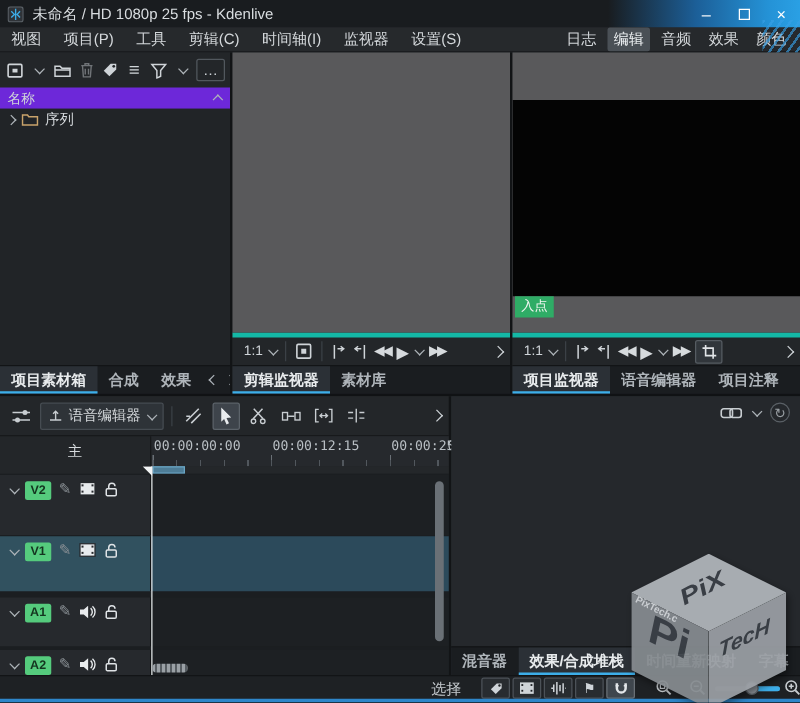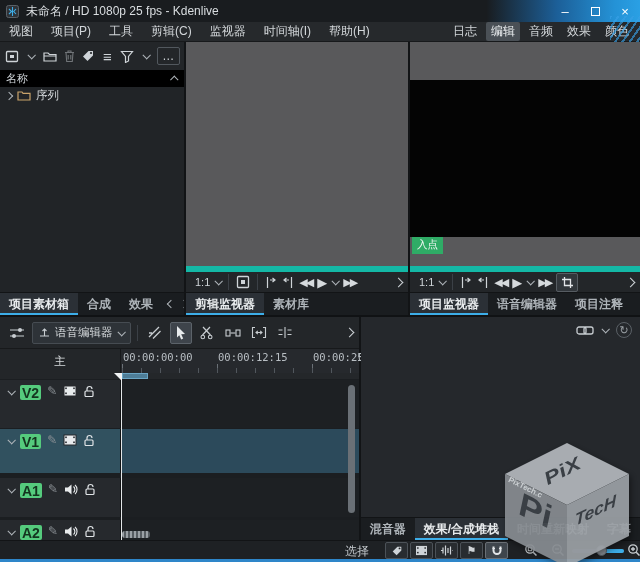--- a/index.html
+++ b/index.html
@@ -42,39 +42,39 @@
   .panel { position:relative; height:100%; background:#232629; }
   .panel + .panel { border-left:2px solid #121416; }
 
   
   .bin { width:184px; display:flex; flex-direction:column; }
   .bin-toolbar { height:28px; display:flex; align-items:center; gap:3px; padding:0 4px; }
   .tbtn { width:18px; height:18px; display:flex; align-items:center; justify-content:center; }
   .tbtn.dim svg { opacity:.45; }
   .more-btn { margin-left:auto; width:26px; height:18px; border:1px solid #52585e; border-radius:2px;
     display:flex; align-items:center; justify-content:center; color:#cfd4d8; font-size:12px; line-height:6px; }
-  .bin-header { height:17px; background:#000000; display:flex; align-items:center; padding:0 6px; font-size:11px; color:#cfd4d8; }
+  .bin-header { height:17px; background:#6d28d9; display:flex; align-items:center; padding:0 6px; font-size:11px; color:#cfd4d8; }
   .bin-header .chev { margin-left:auto; }
   .bin-list { flex:1; background:#212427; }
   .tree-row { height:16px; display:flex; align-items:center; gap:5px; padding:1px 4px 0 6px; font-size:11.5px; color:#d6dadd; }
 
   
   .tabbar { height:23px; background:#1a1d20; display:flex; align-items:stretch; border-top:1px solid #121416;font-weight:bold; }
   .tab { position:relative; display:flex; align-items:center; padding:0 9px; font-size:12px; color:#aeb4b9; white-space:nowrap; }
   .tab.active { background:#2b3036; color:#e8ebed; }
   .tab.active::after { content:""; position:absolute; left:0; right:0; bottom:0; height:2px; background:#3daee9; }
   .tab-scroll { display:flex; align-items:center; gap:7px; padding:0 6px; }
 
   
   .clip-mon { width:224px; display:flex; flex-direction:column; }
   .proj-mon { width:230px; flex:1; display:flex; flex-direction:column; }
   .mon-video { flex:1; position:relative; background:#59595b; overflow:hidden; }
   .proj-frame { position:absolute; left:0; right:0; top:38px; height:157px; background:#040404; }
   .inpoint { position:absolute; left:2px; top:195px; background:#2fac66; color:#f2f7f3; font-size:10.5px; padding:1px 5px 2px; }
-  .transport { height:26px; background:#232629; border-top:6px solid #14b8a6; display:flex; align-items:center; gap:5px; padding:0 6px 0 9px; }
+  .transport { height:26px; background:#232629; border-top:4px solid #14b8a6; display:flex; align-items:center; gap:5px; padding:0 6px 0 9px; }
   .transport .zl { font-size:11px; color:#cfd4d8; }
   .tsep { width:1px; height:16px; background:#3b4046; margin:0 2px; }
   .tri { color:#d6dadd; font-size:11px; letter-spacing:-2px; line-height:1; }
   .tri.play { font-size:13px; letter-spacing:0; }
   .t-expand { margin-left:auto; }
   .crop-btn { width:22px; height:19px; border:1px solid #565c62; border-radius:2px; background:#31363b;
     display:flex; align-items:center; justify-content:center; }
 
   
   .bottom { position:absolute; left:0; top:315px; width:640px; height:225px; display:flex; border-top:2px solid #101214; }
@@ -97,21 +97,21 @@
   .tc { position:absolute; top:2px; font-family:"DejaVu Sans Mono","Liberation Mono",monospace; font-size:10.5px; color:#b9bfc4; white-space:nowrap; }
   .zone-row { position:absolute; left:120px; right:0; top:56px; height:6px; background:#24272a; }
   .zone-rect { position:absolute; left:2px; top:0; width:26px; height:6px; background:#4e7d97; border:1px solid #6aa5c4; }
 
   .tracks { position:absolute; left:0; top:62px; width:100%; height:163px; overflow:hidden; background:#1b1e21; }
   .trk { position:absolute; left:0; width:364px; display:flex; }
   .trk-head { width:120px; background:#26292d; display:flex; align-items:flex-start; gap:6px; padding:5px 0 0 8px; }
   .trk-lane { flex:1; background:#1d2023; border-left:1px solid #101214; }
   .trk.active .trk-head { background:#31515f; }
   .trk.active .trk-lane { background:#2c4a5b; }
-  .badge { min-width:21px; height:15px; background:#55cb7d; border-radius:2px; color:#14341f; font-size:14px; font-weight:bold;
+  .badge { min-width:21px; height:15px; background:#55cb7d; border-radius:2px; color:#14341f; font-size:10px; font-weight:bold;
     display:flex; align-items:center; justify-content:center; padding:0 2px; }
   .pencil { color:#8a9095; font-size:12px; line-height:12px; }
   .trk .chev { margin-top:4px; }
 
   .playhead-line { position:absolute; left:121px; top:56px; height:167px; width:1px; background:#e4e7e9; z-index:5; }
   .playhead-flag { position:absolute; left:114px; top:56px; width:8px; height:8px; background:#f2f4f5; z-index:6;
     clip-path:polygon(0 0,100% 0,100% 100%); }
   .vscroll { position:absolute; right:4px; top:68px; width:7px; height:128px; background:#6a7076; border-radius:4px; z-index:7; }
   .hscroll { position:absolute; left:122px; bottom:2px; width:28px; height:7px; border-radius:3px;
     background:repeating-linear-gradient(90deg,#9aa0a5 0 2px,#565c61 2px 4px); z-index:7; }
@@ -171,23 +171,23 @@
         </span>
       <span class="win-btn">×</span>
     </div>
   </div>
 
   <div class="menubar">
     <span class="menu-item">视图</span>
     <span class="menu-item">项目(P)</span>
     <span class="menu-item">工具</span>
     <span class="menu-item">剪辑(C)</span>
+    <span class="menu-item">时间轴(I)</span>
     <span class="menu-item">监视器</span>
-    <span class="menu-item">时间轴(I)</span>
-    <span class="menu-item">帮助(H)</span>
+    <span class="menu-item">设置(S)</span>
     <div class="workspaces">
       <span class="ws-btn">日志</span>
       <span class="ws-btn active">编辑</span>
       <span class="ws-btn">音频</span>
       <span class="ws-btn">效果</span>
       <span class="ws-btn">颜色</span>
     </div>
   </div>
   <div class="corner-stripes"></div>
 

